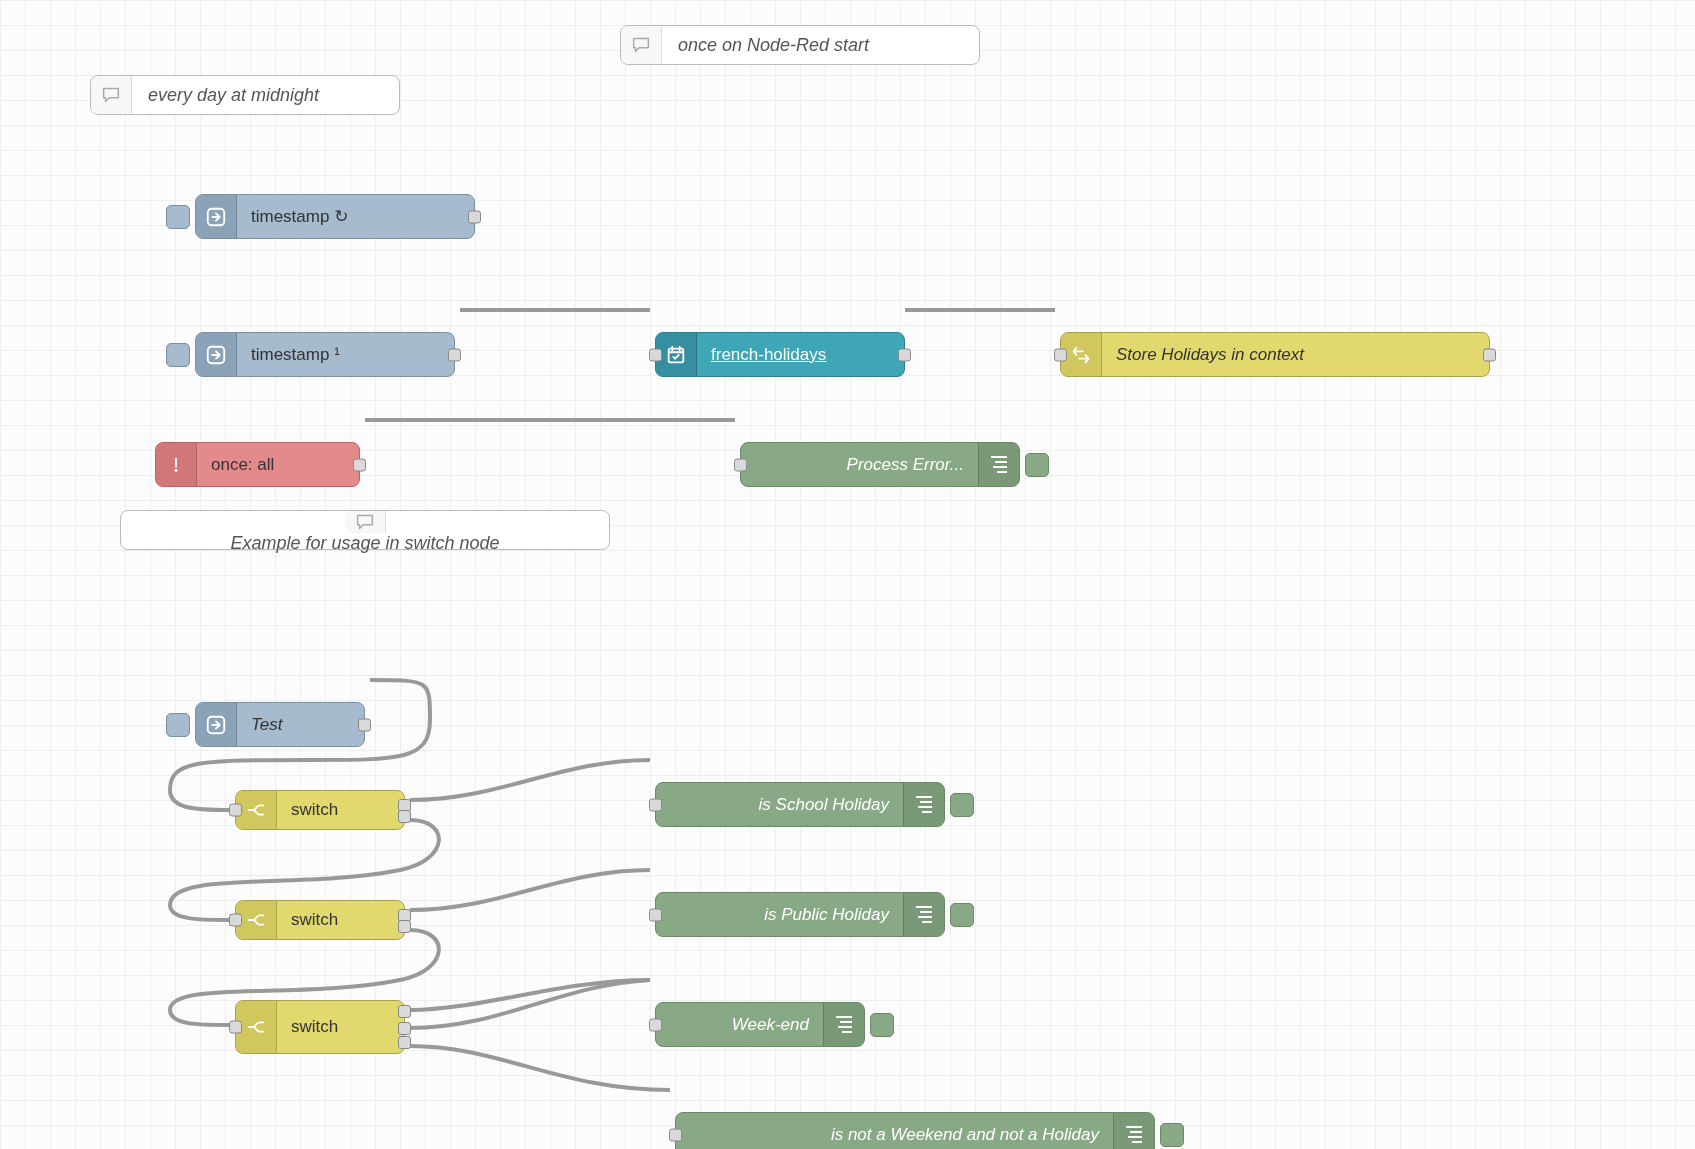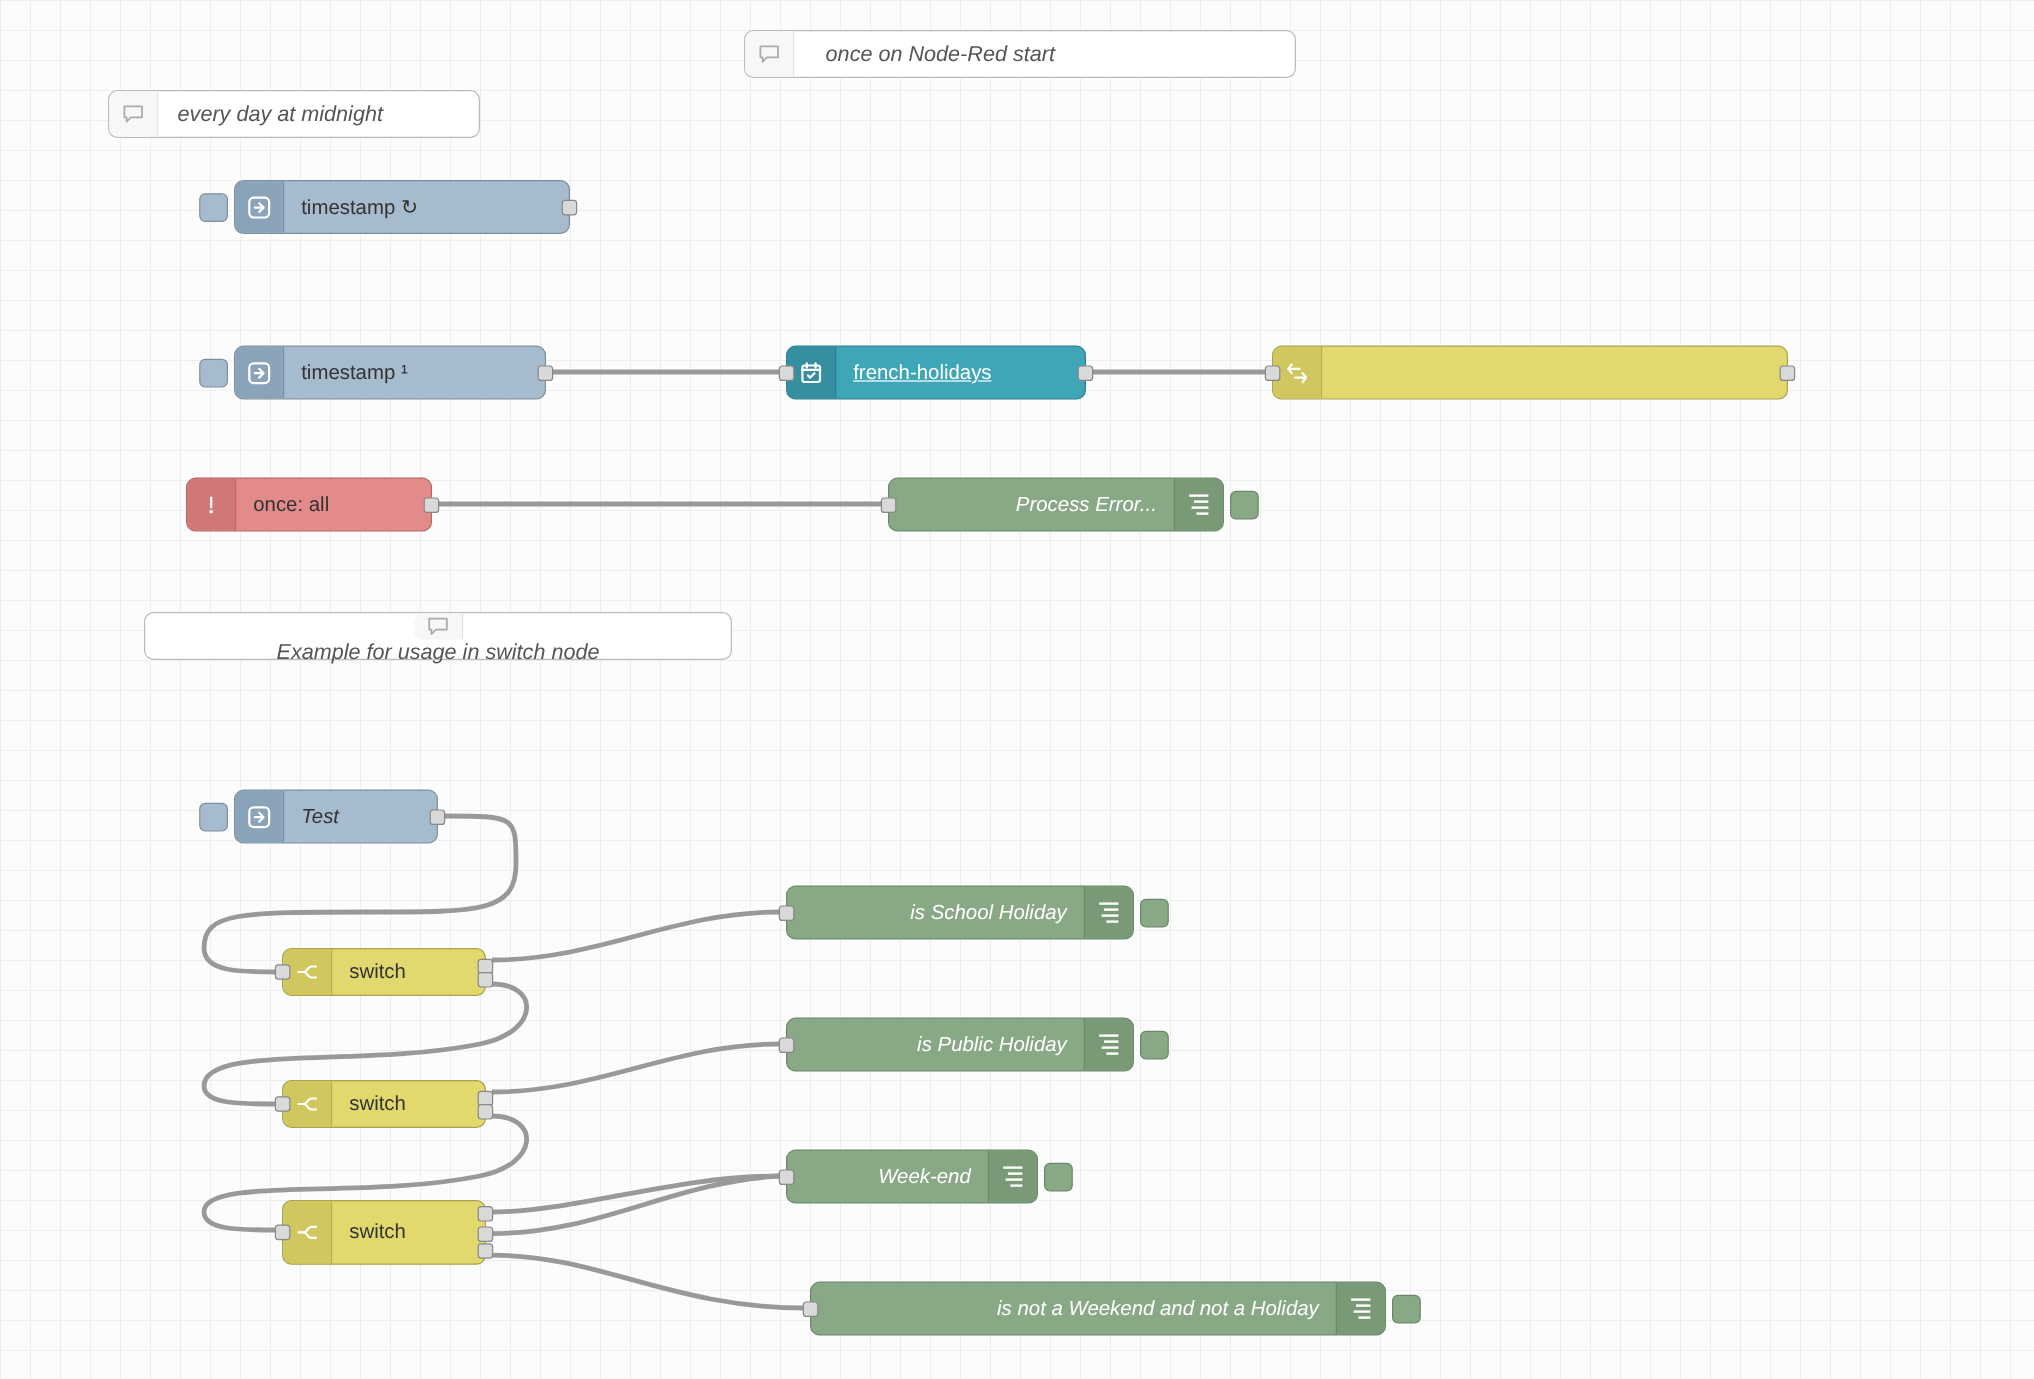--- a/index.html
+++ b/index.html
@@ -34,21 +34,21 @@
     height: 40px;
     border: 1px solid #888;
     border-radius: 8px;
     box-sizing: border-box;
     display: flex;
     align-items: stretch;
     font-size: 17px;
     color: #333;
     line-height: 38px;
   }
-  .node.tall { height: 45px; line-height: 43px; }
+  .node.tall { height: 45px; line-height: 43px; margin-top: 44px; }
 
   .node .icon-box {
     width: 40px;
     flex: 0 0 40px;
     display: flex;
     align-items: center;
     justify-content: center;
     border-right: 1px solid rgba(0,0,0,0.18);
     border-top-left-radius: 7px;
     border-bottom-left-radius: 7px;
@@ -176,21 +176,21 @@
 
 <div class="comment" style="left:90px; top:75px; width:310px;">
   <div class="icon-box">
     <svg class="ico grey" viewBox="0 0 24 24">
         <path d="M4 5h16v10H10l-4 4v-4H4z"></path>
       </svg>
   </div>
   <span class="label">every day at midnight</span>
 </div>
 
-<div class="comment" style="left:620px; top:25px; width:460px;gap:10px;">
+<div class="comment" style="left:620px; top:25px; width:360px;">
   <div class="icon-box">
     <svg class="ico grey" viewBox="0 0 24 24">
         <path d="M4 5h16v10H10l-4 4v-4H4z"></path>
       </svg>
   </div>
   <span class="label">once on Node-Red start</span>
 </div>
 
 <div class="node blue tall" style="left:195px; top:150px; width:280px;">
   <div class="inject-btn"></div>
@@ -236,20 +236,21 @@
 <div class="node yellow tall" style="left:1060px; top:288px; width:430px;">
   <div class="port" style="left:-7px; top:50%; transform:translateY(-50%);"></div>
   <div class="icon-box">
     <svg class="ico" viewBox="0 0 24 24">
         <path d="M7 4l-3 4 3 4"></path>
         <path d="M4 8h10"></path>
         <path d="M17 12l3 4-3 4"></path>
         <path d="M20 16H10"></path>
       </svg>
   </div>
+  <span class="label italic">Store Holidays in context</span>
   <div class="port" style="right:-7px; top:50%; transform:translateY(-50%);"></div>
 </div>
 
 <div class="node red tall" style="left:155px; top:398px; width:205px;">
   <div class="icon-box">
     <svg class="ico" viewBox="0 0 24 24">
         <line x1="12" y1="5" x2="12" y2="14"></line>
         <circle class="fillw" cx="12" cy="18" r="1.6"></circle>
       </svg>
   </div>

